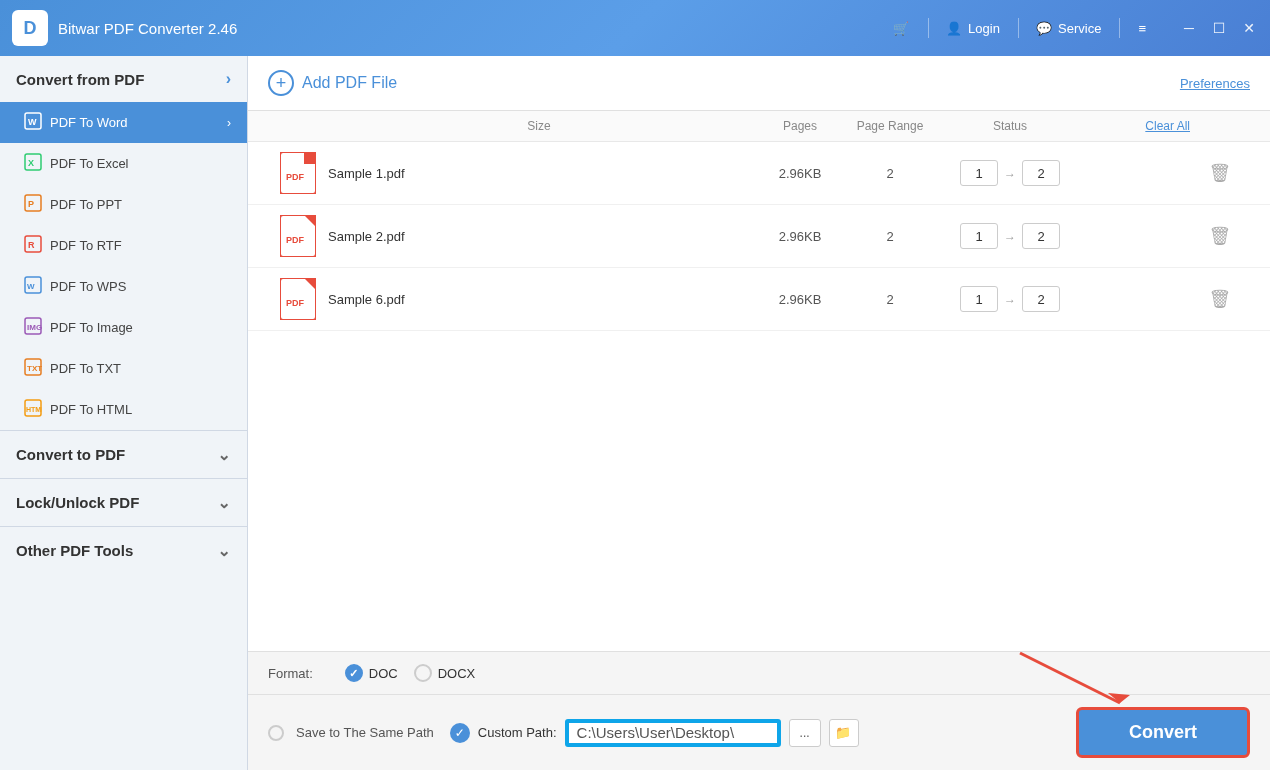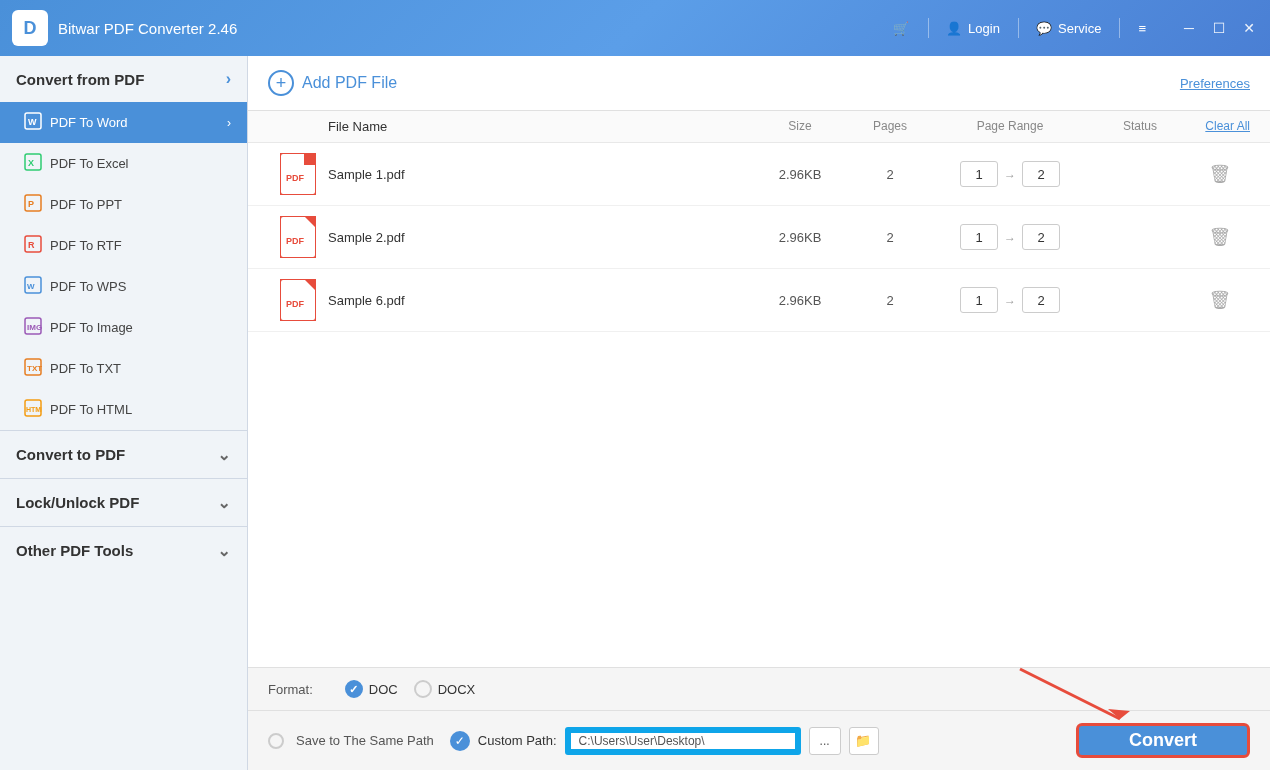--- a/index.html
+++ b/index.html
@@ -184,37 +184,37 @@
     .path-radio { width: 16px; height: 16px; border-radius: 50%; border: 2px solid #ccc; }
     .path-label { font-size: 13px; color: #555; }
 
     .custom-path-section { display: flex; align-items: center; gap: 8px; }
     .custom-path-check {
       width: 20px; height: 20px; border-radius: 50%; background: #4a90d9;
       display: flex; align-items: center; justify-content: center; color: white; font-size: 12px;
     }
     .custom-path-label { font-size: 13px; color: #333; font-weight: 500; }
     .path-input {
-      width: 236px; height: 28px; border: 6px solid #0ea5e9; border-radius: 3px;
-      padding: 0 8px; font-size: 12px; color: #555; background: white;
+      width: 216px; height: 28px; border: 4px solid #0ea5e9; border-radius: 3px;
+      padding: 0 8px; font-size: 15px; color: #555; background: white;
     }
     .path-browse-btn {
       height: 28px; padding: 0 10px; border: 1px solid #ccc; border-radius: 3px;
       background: white; cursor: pointer; font-size: 12px; color: #555;
     }
     .path-folder-btn {
       width: 30px; height: 28px; border: 1px solid #ccc; border-radius: 3px;
       background: white; cursor: pointer; display: flex; align-items: center; justify-content: center; color: #4a90d9;
     }
 
     .convert-btn {
       margin-left: auto;
       background: #4a90d9;
       color: white; border: 3px solid #e74c3c;
-      border-radius: 6px; padding: 4px 50px; font-size: 18px; font-weight: 600;
+      border-radius: 6px; padding: 12px 50px; font-size: 18px; font-weight: 600;
       cursor: pointer;
     }
 
     
     .pdf-svg { width: 36px; height: 42px; }
 
     .trash-icon { font-size: 18px; cursor: pointer; color: #aaa; }
   </style>
 </head>
 <body>
@@ -353,21 +353,20 @@
       <button class="add-pdf-btn">
         <div class="add-pdf-circle">+</div>
         <span>Add PDF File</span>
       </button>
       <span class="preferences-link">Preferences</span>
     </div>
 
     <div class="file-table">
       <div class="table-header">
         <div></div>
-        <div class="col-filename">File Name</div>
         <div>Size</div>
         <div>Pages</div>
         <div>Page Range</div>
         <div>Status</div>
         <div class="col-clear">Clear All</div>
       </div>
 
       <div class="table-row">
         <div class="col-icon">
           <svg class="pdf-svg" viewBox="0 0 36 42">

